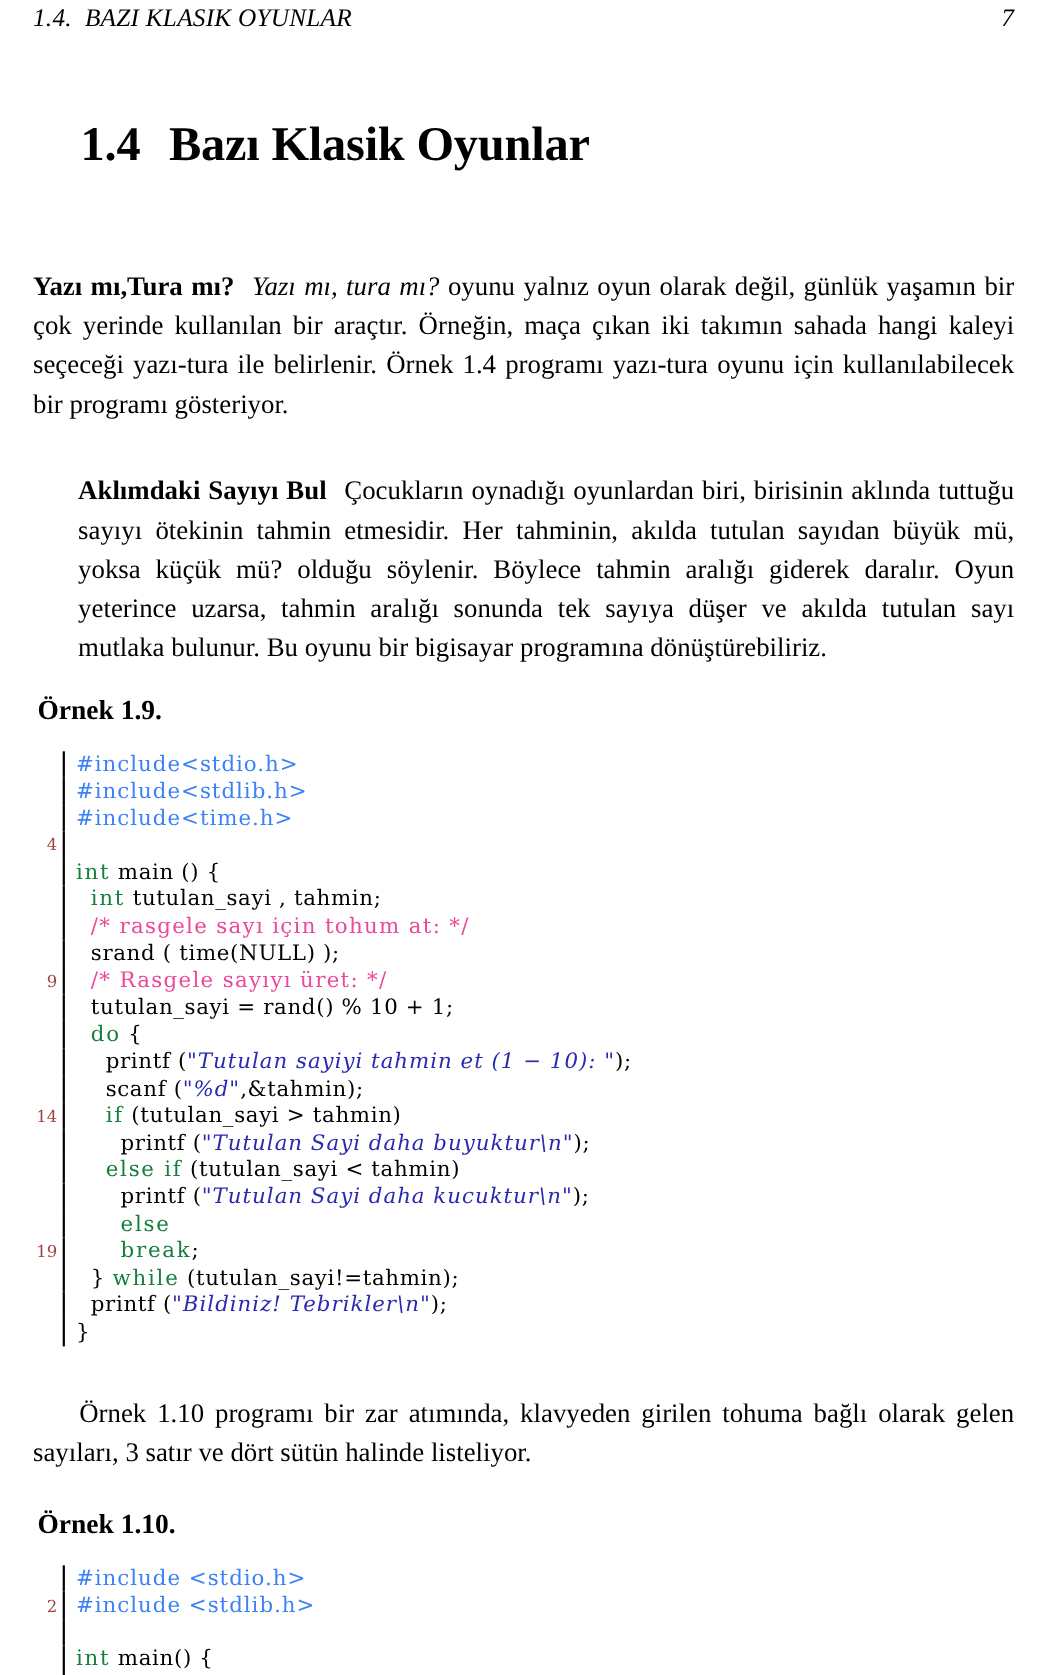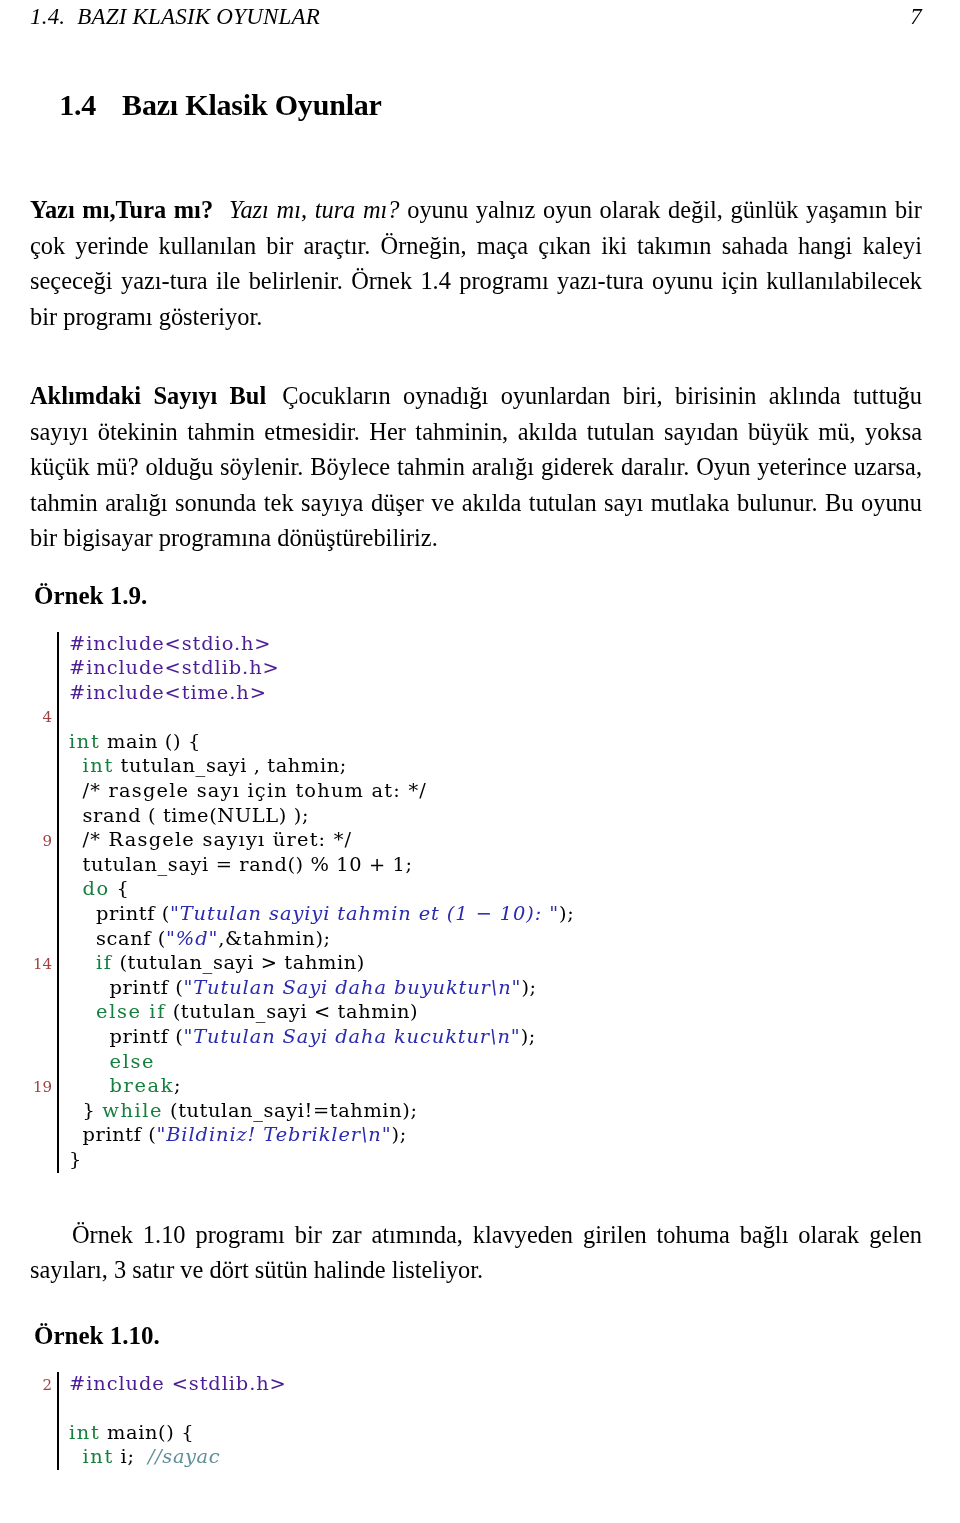--- a/index.html
+++ b/index.html
@@ -31,40 +31,40 @@
     font-size: 23px;
     letter-spacing: 0.2px;
     padding-top: 4px;
     height: 34px;
   }
   .runhead .rh-left { white-space: pre; }
   .runhead .rh-page { font-style: italic; font-size: 23px; }
 
   
   .section-title {
-    font-size: 30px;
+    font-size: 44px;
     font-weight: bold;
     margin-top: 16px;
     margin-bottom: 0;
     letter-spacing: -0.2px;
     white-space: pre;
   }
   .section-title .num { margin-right: 26px; }
 
   
   .para {
     font-size: 24.4px;
     line-height: 35.5px;
     text-align: justify;
     text-justify: inter-word;
     margin: 0;
     hyphens: manual;
   }
   .para.first { margin-top: 36px; }
-  .para.second { margin-top: 44px; }
+  .para.second { margin-top: 44px; margin-left: 41px; }
   .lead { font-weight: bold; }
   .lead-gap { display: inline-block; width: 16px; }
   .ital { font-style: italic; }
 
   
   .ex-head {
     font-size: 25px;
     font-weight: bold;
     margin: 4px;
   }
@@ -105,24 +105,24 @@
   .codeline {
     flex: 1 1 auto;
     white-space: pre;
     font-size: 19.4px;
     line-height: 24.6px;
     letter-spacing: 0.6px;
     font-family: "DejaVu Serif", "Liberation Serif", serif;
     color: #000000;
   }
   .kw   { color: #15803d; letter-spacing: 1.6px; }
-  .cmt  { color: #000000; font-style: normal; letter-spacing: 1.2px; }
+  .cmt  { color: #ec4899; font-style: normal; letter-spacing: 1.2px; }
   .cmt2 { color: #5f8f9a; font-style: italic; letter-spacing: 0.6px; }
   .str  { color: #2a2ab0; font-style: italic; letter-spacing: 0.9px; }
-  .pp   { color: #4c1d95; letter-spacing: 0.9px; text-align: center; }
+  .pp   { color: #3b82f6; letter-spacing: 0.9px; text-align: center; }
 
   .tail-note {
     font-size: 24.4px;
     line-height: 35.5px;
     text-align: justify;
     margin: 0;
     margin-top: 44px;
     text-indent: 42px;
   }
 </style>
@@ -265,20 +265,25 @@
       </div>
     </div>
 
   <p class="tail-note">Örnek 1.10 programı bir zar atımında, klavyeden girilen tohuma bağlı olarak gelen sayıları, 3 satır ve dört sütün halinde listeliyor.</p>
 
   <p class="ex-head e110">Örnek 1.10.</p>
 
   <div class="listing" id="listing2">
       <div class="rows">
         <div class="code-row">
+          <span class="lineno"></span>
+          <span class="rule"></span>
+          <span class="codeline"><span class="pp">#include &lt;stdio.h&gt;</span></span>
+        </div>
+        <div class="code-row">
           <span class="lineno">2</span>
           <span class="rule"></span>
           <span class="codeline"><span class="pp">#include &lt;stdlib.h&gt;</span></span>
         </div>
         <div class="code-row">
           <span class="lineno"></span>
           <span class="rule"></span>
           <span class="codeline"><span></span></span>
         </div>
         <div class="code-row">

